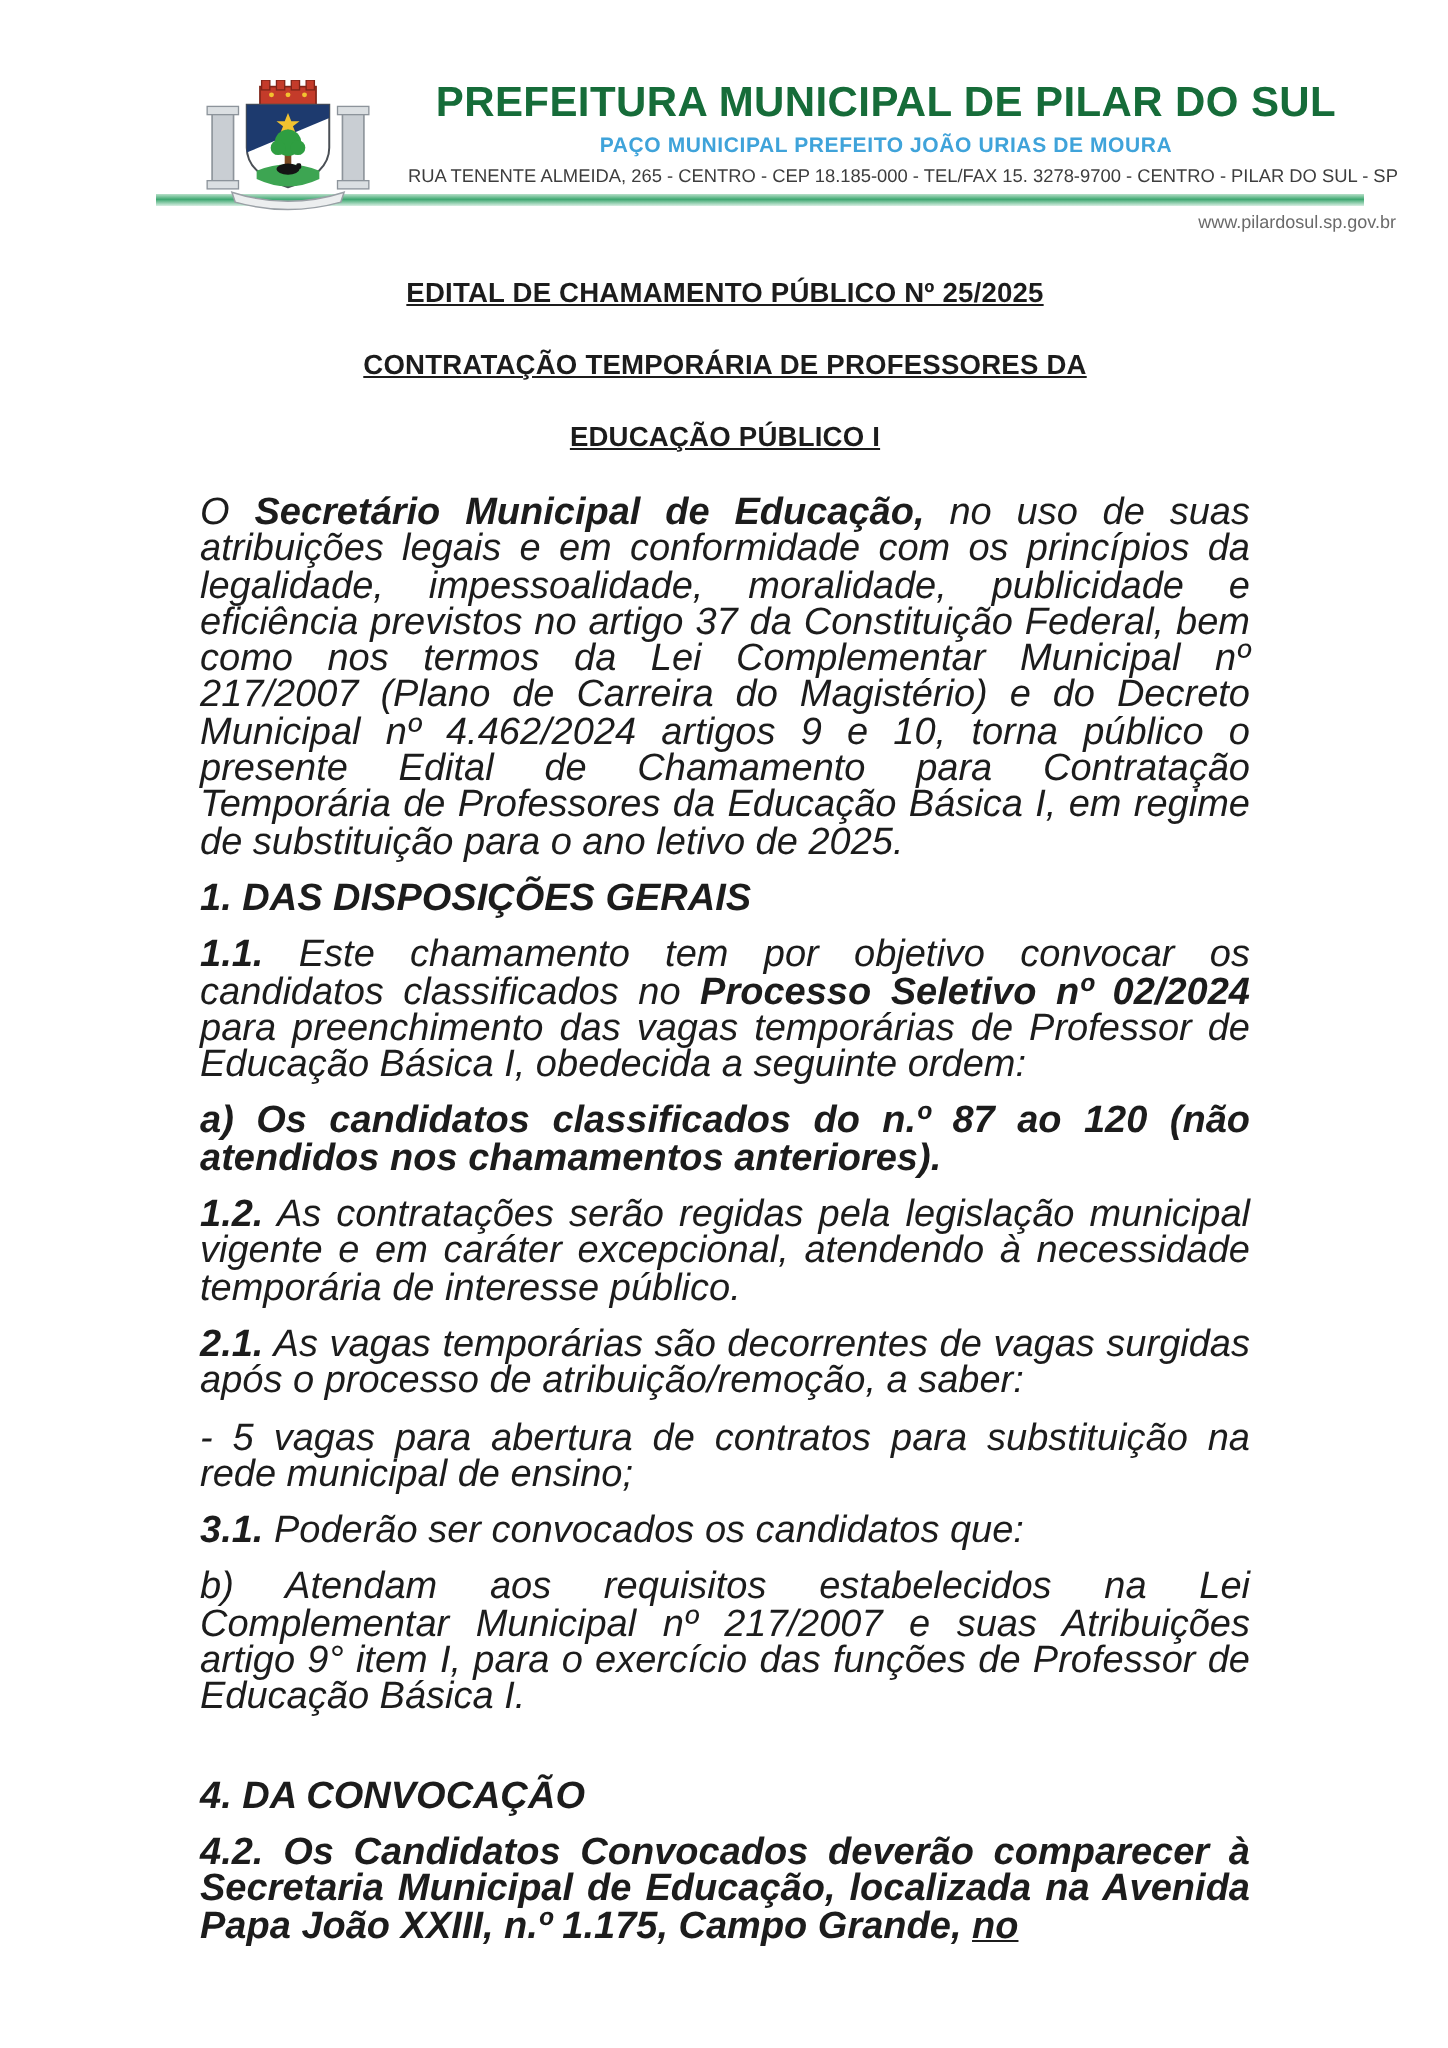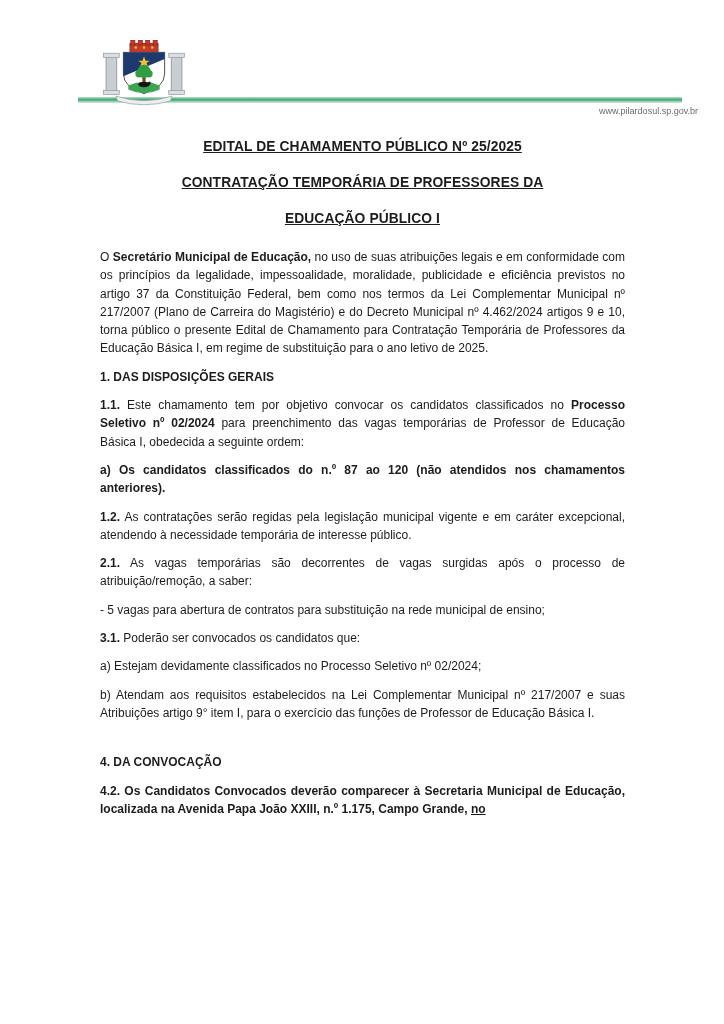--- a/index.html
+++ b/index.html
@@ -40,22 +40,22 @@
   
   .doc { position: absolute; top: 120px; left: 100px; width: 525px; }
   .title-line {
     text-align: center; font-weight: bold; font-size: 13.8px;
     line-height: 18px; text-decoration: underline; margin-bottom: 12.5px;
     letter-spacing: 0.1px;
     margin-top: 18px;
   }
   .paragraphs { margin-top: 20px; }
   .para {
-    font-size: 12px; line-height: 18.3px;
-    text-align: justify; margin: 0 0 10px 0;
+    font-size: 19px; line-height: 18.3px;
+    text-align: justify; margin: 0 0 10px 0; font-style: italic;
   }
   .para.heading { font-weight: bold; text-align: left; }
   .para.spacer { height: 21px; margin: 0; }
   .b { font-weight: bold; }
   .u { text-decoration: underline; margin-top: 18px; }
 </style>
 </head>
 <body>
 
 <div class="page">
@@ -88,38 +88,42 @@
       <circle cx="50" cy="38" r="8" fill="#2f9e41"></circle>
       <circle cx="44" cy="41" r="4.5" fill="#2f9e41"></circle>
       <circle cx="56" cy="41" r="4.5" fill="#2f9e41"></circle>
 
       <path d="M31,55 q19,-8 38,0 l0,5 q-19,9 -38,0 z" fill="#3da552"></path>
       <ellipse cx="50" cy="54" rx="7" ry="3.4" fill="#141414"></ellipse>
       <rect x="55" y="50.5" width="3" height="3.4" rx="1" fill="#141414"></rect>
 
       <path d="M16,68 q34,11 68,0 l-2,6 q-32,9 -64,0 z" fill="#eceeef" stroke="#9aa0a6" stroke-width="0.9"></path>
     </svg>
+    <div class="lh-text">
+      <div class="org-name">PREFEITURA MUNICIPAL DE PILAR DO SUL</div>
+      <div class="hall-name">PAÇO MUNICIPAL PREFEITO JOÃO URIAS DE MOURA</div>
+      <div class="address-line">RUA TENENTE ALMEIDA, 265 - CENTRO - CEP 18.185-000 - TEL/FAX 15. 3278-9700 - CENTRO - PILAR DO SUL - SP</div>
+    </div>
   </div>
   <div class="band"></div>
   <div class="website">www.pilardosul.sp.gov.br</div>
 
   <div class="doc">
     <div class="title-line">EDITAL DE CHAMAMENTO PÚBLICO Nº 25/2025</div>
     <div class="title-line">CONTRATAÇÃO TEMPORÁRIA DE PROFESSORES DA</div>
     <div class="title-line">EDUCAÇÃO PÚBLICO I</div>
     <div class="paragraphs">
         <p class="para body"><span>O </span><span class="b">Secretário Municipal de Educação,</span><span> no uso de suas atribuições legais e em conformidade com os princípios da legalidade, impessoalidade, moralidade, publicidade e eficiência previstos no artigo 37 da Constituição Federal, bem como nos termos da Lei Complementar Municipal nº 217/2007 (Plano de Carreira do Magistério) e do Decreto Municipal nº 4.462/2024  artigos 9 e 10, torna público o presente Edital de Chamamento para Contratação Temporária de Professores da Educação Básica I, em regime de substituição para o ano letivo de 2025.</span></p>
         <p class="para heading"><span class="b">1. DAS DISPOSIÇÕES GERAIS</span></p>
         <p class="para body"><span class="b">1.1.</span><span> Este chamamento tem por objetivo convocar os candidatos classificados no </span><span class="b">Processo Seletivo nº 02/2024</span><span> para preenchimento das vagas temporárias de Professor de Educação Básica I, obedecida a seguinte ordem:</span></p>
         <p class="para body"><span class="b">a) Os candidatos classificados do n.º 87 ao 120 (não atendidos nos chamamentos anteriores).</span></p>
         <p class="para body"><span class="b">1.2.</span><span> As contratações serão regidas pela legislação municipal vigente e em caráter excepcional, atendendo à necessidade temporária de interesse público.</span></p>
         <p class="para body"><span class="b">2.1.</span><span> As vagas temporárias são decorrentes de vagas surgidas após o processo de atribuição/remoção, a saber:</span></p>
         <p class="para body"><span>- 5 vagas para abertura de contratos para substituição na rede municipal de ensino;</span></p>
         <p class="para body"><span class="b">3.1.</span><span> Poderão ser convocados os candidatos que:</span></p>
-        <p class="para body"><span>a) Estejam devidamente classificados no Processo Seletivo nº 02/2024;</span></p>
         <p class="para body"><span>b) Atendam aos requisitos estabelecidos na Lei Complementar Municipal nº 217/2007 e suas Atribuições artigo 9° item I, para o exercício das funções de Professor de Educação Básica I.</span></p>
         <p class="para spacer"></p>
         <p class="para heading"><span class="b">4. DA CONVOCAÇÃO</span></p>
         <p class="para body"><span class="b">4.2. Os Candidatos Convocados deverão comparecer à Secretaria Municipal de Educação, localizada na Avenida Papa João XXIII, n.º 1.175, Campo Grande, </span><span class="b u">no</span></p>
       </div>
   </div>
 
 </div>
 
 </body></html>

